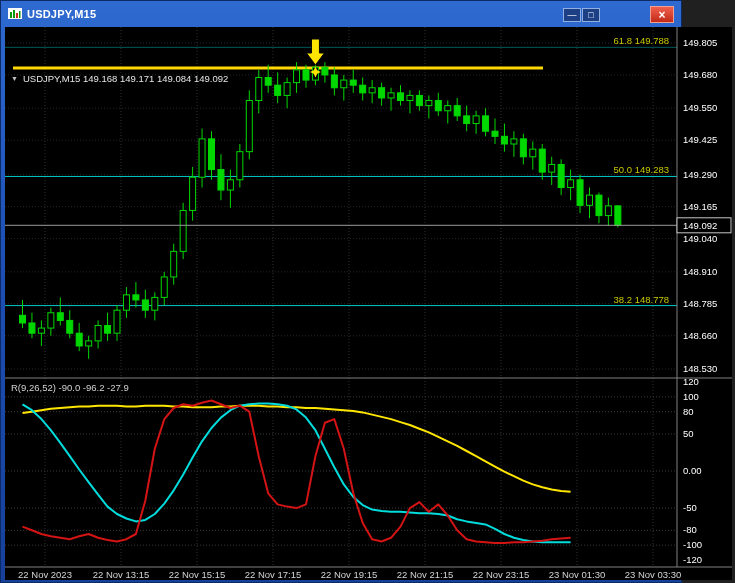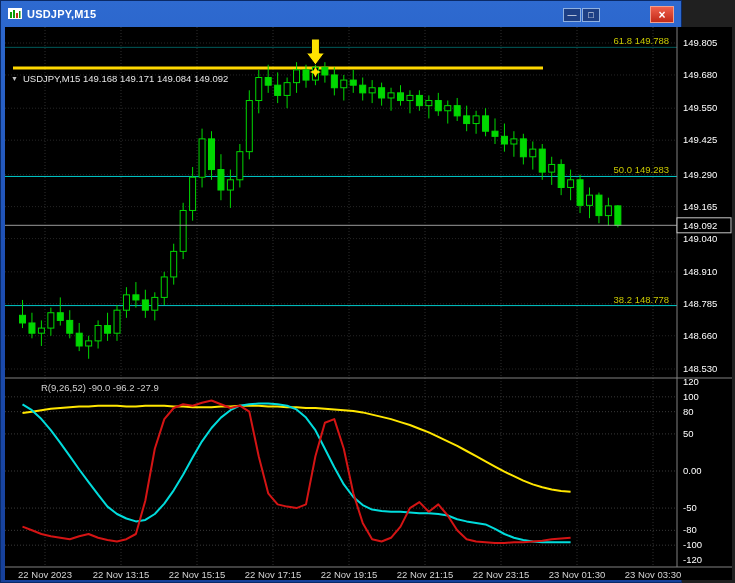--- a/index.html
+++ b/index.html
@@ -11,21 +11,21 @@
   .tb-icon{width:14px;height:11px;display:inline-block;flex:0 0 auto;}
   .title{color:#fff;font-size:11px;font-weight:bold;letter-spacing:.2px;white-space:nowrap;}
   .btn{position:absolute;display:flex;align-items:center;justify-content:center;color:#fff;box-sizing:border-box;cursor:default;}
   .btn-min{right:97px;top:5px;width:18px;height:14px;background:#1d3f85;border:1px solid #8fb0e0;font-size:9px;}
   .btn-max{right:78px;top:5px;width:18px;height:14px;background:#1d3f85;border:1px solid #8fb0e0;font-size:9px;}
   .btn-close{right:4px;top:3px;width:24px;height:17px;background:linear-gradient(180deg,#f0604c,#c22a18);border:1px solid #f0a090;font-size:12px;font-weight:bold;}
   .content{position:absolute;left:4px;top:26px;width:727px;height:553px;background:#000;}
   .content svg{position:absolute;left:0;top:0;}
   .ohlc-header{position:absolute;left:6px;top:5px;color:#e6e6e6;font-size:9.5px;display:flex;align-items:center;gap:5px;white-space:pre;margin-top:41px;}
   .tri{font-size:7px;color:#c0c0c0;line-height:1;}
-  .ind-header{position:absolute;left:6px;top:355px;color:#d2d2d2;font-size:9.5px;white-space:pre;margin-left:30px;}
+  .ind-header{position:absolute;left:6px;top:355px;color:#d2d2d2;font-size:9.5px;white-space:pre;}
 </style>
 </head>
 <body>
 
 <div class="window">
   <div class="titlebar">
     <svg class="tb-icon" viewBox="0 0 14 11">
       <rect x="0" y="0" width="14" height="11" fill="#ffffff"></rect>
       <rect x="2" y="4" width="2" height="6" fill="#0a9a0a"></rect>
       <rect x="5" y="2" width="2" height="8" fill="#0a9a0a"></rect>

